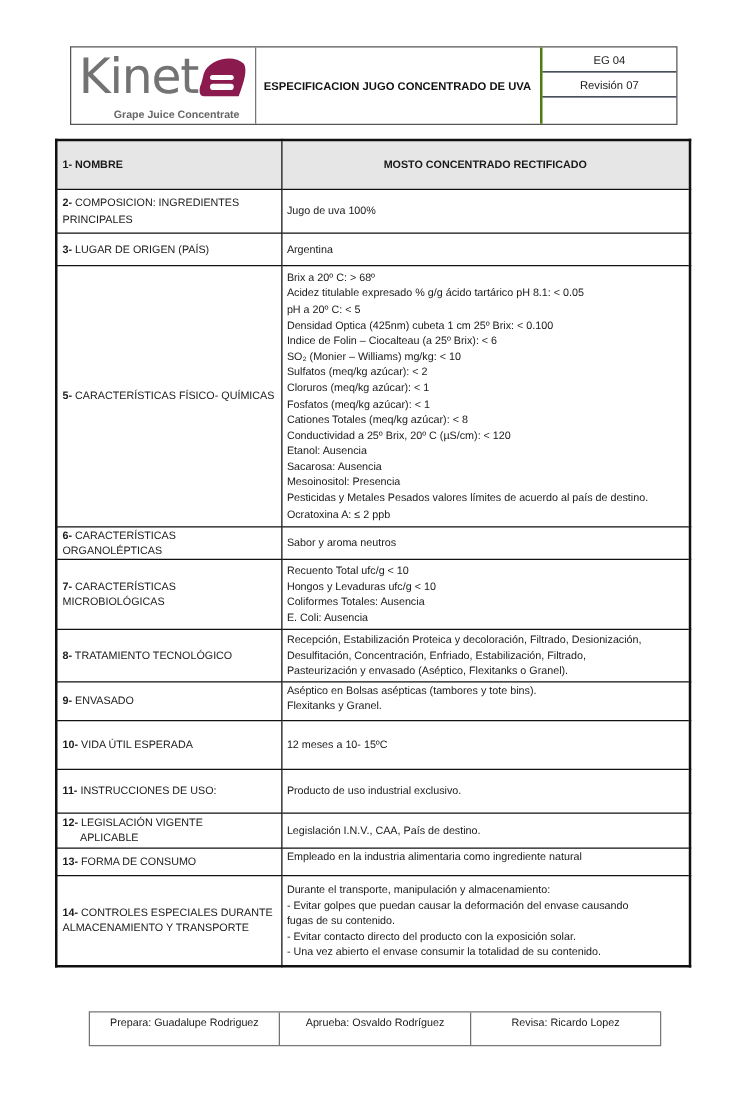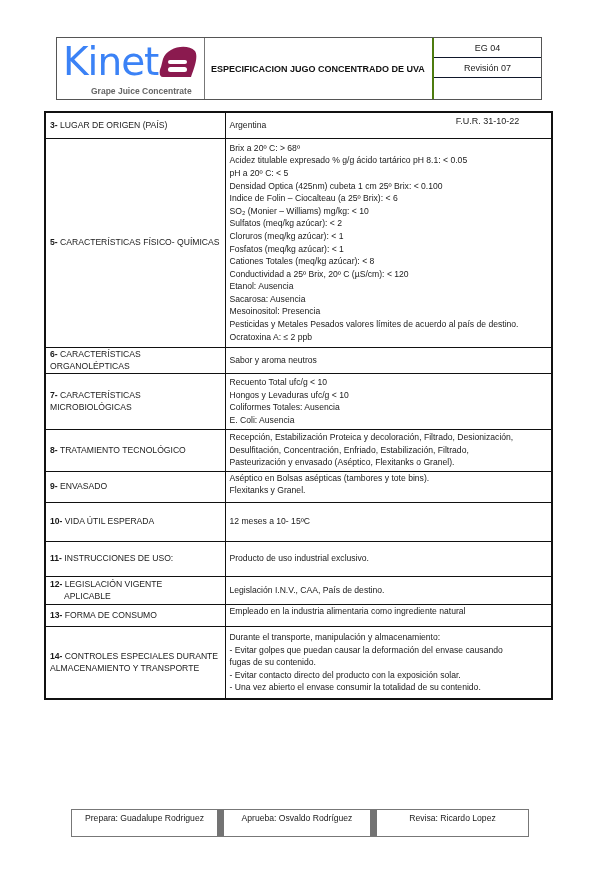--- a/index.html
+++ b/index.html
@@ -5,21 +5,21 @@
     html, body { margin: 0; padding: 0; background: #ffffff; }
     body { width: 600px; height: 888px; position: relative; overflow: hidden;
       font-family: "Liberation Sans", "DejaVu Sans", sans-serif; color: #1a1a1a; }
 
     
     .hdr { position: absolute; left: 56px; top: 37px; width: 486px; height: 63px;
       border: 1px solid #555; box-sizing: border-box; }
     .hdr-logo { position: absolute; left: 0; top: 0; width: 147px; height: 61px;
       border-right: 1px solid #777; }
     .logo-word { position: absolute; left: 6px; top: 2px; font-size: 39px; letter-spacing: -1px;
-      color: #3b82f6; font-family: "DejaVu Sans", sans-serif; line-height: 44px; }
+      color: #737373; font-family: "DejaVu Sans", sans-serif; line-height: 44px; }
     .logo-a { position: absolute; left: 100px; top: 7px; width: 40px; height: 34px; }
     .logo-sub { position: absolute; left: 34px; top: 48px; font-size: 8.5px; color: #666; font-weight: bold; }
     .hdr-title { position: absolute; left: 148px; top: 0; width: 229px; height: 61px;
       display: flex; align-items: center; padding-left: 6px; box-sizing: border-box;
       font-size: 9px; font-weight: bold; color: #111; border-right: 2px solid #4d7c0f; }
     .hdr-meta { position: absolute; left: 377px; top: 0; width: 107px; height: 61px; }
     .hdr-meta div { height: 20px; display: flex; align-items: center; justify-content: center;
       font-size: 9px; border-bottom: 1px solid #0f172a; box-sizing: border-box; }
     .hdr-meta div:last-child { border-bottom: none; height: 21px; margin-top: 32px; }
 
@@ -32,21 +32,21 @@
     .spec tr.head td { background: #e6e6e6; height: 39px; font-weight: bold; }
     .spec tr.head td.val { text-align: center; }
     .spec td.val div { white-space: nowrap; }
     .num { font-weight: bold; }
     .indent { padding-left: 14px; display: inline-block; }
 
     
     .ftr { position: absolute; left: 71px; top: 809px; width: 458px; height: 28px;
       border: 1px solid #777; box-sizing: border-box; display: flex; }
     .ftr div { height: 100%; font-size: 8.6px; text-align: center; padding-top: 3px;
-      box-sizing: border-box; border-right: 7px solid #737373; }
+      box-sizing: border-box; border-right: 1px solid #737373; }
     .ftr div:last-child { border-right: none; }
   </style>
 </head>
 <body>
 
 <div class="hdr">
   <div class="hdr-logo">
     <span class="logo-word">Kinet</span>
     <svg class="logo-a" viewBox="0 0 40 34">
       <path d="M6 14 C10 2 30 -2 38 6 C42 12 36 26 34 32 L6 32 C2 32 2 26 4 22 Z" fill="#8b1a4f"></path>
@@ -58,20 +58,30 @@
   <div class="hdr-title">ESPECIFICACION JUGO CONCENTRADO DE UVA</div>
   <div class="hdr-meta">
     <div>EG 04</div>
     <div>Revisión 07</div>
     <div>F.U.R. 31-10-22</div>
   </div>
 </div>
 
 <table class="spec">
   <tbody>
+      <tr class="head">
+    <td class="lbl"><span>1-</span> <span>NOMBRE</span></td>
+    <td class="val">MOSTO CONCENTRADO RECTIFICADO</td>
+  </tr>
+  <tr style="height:35px">
+    <td class="lbl"><span class="num">2-</span> <span>COMPOSICION: INGREDIENTES PRINCIPALES</span></td>
+    <td class="val">
+          <div>Jugo de uva 100%</div>
+        </td>
+  </tr>
   <tr style="height:26px">
     <td class="lbl"><span class="num">3-</span> <span>LUGAR DE ORIGEN (PAÍS)</span></td>
     <td class="val">
           <div>Argentina</div>
         </td>
   </tr>
   <tr style="height:209px">
     <td class="lbl"><span class="num">5-</span> <span>CARACTERÍSTICAS FÍSICO- QUÍMICAS</span></td>
     <td class="val">
       <div>Brix a 20º C:  &gt; 68º</div>

